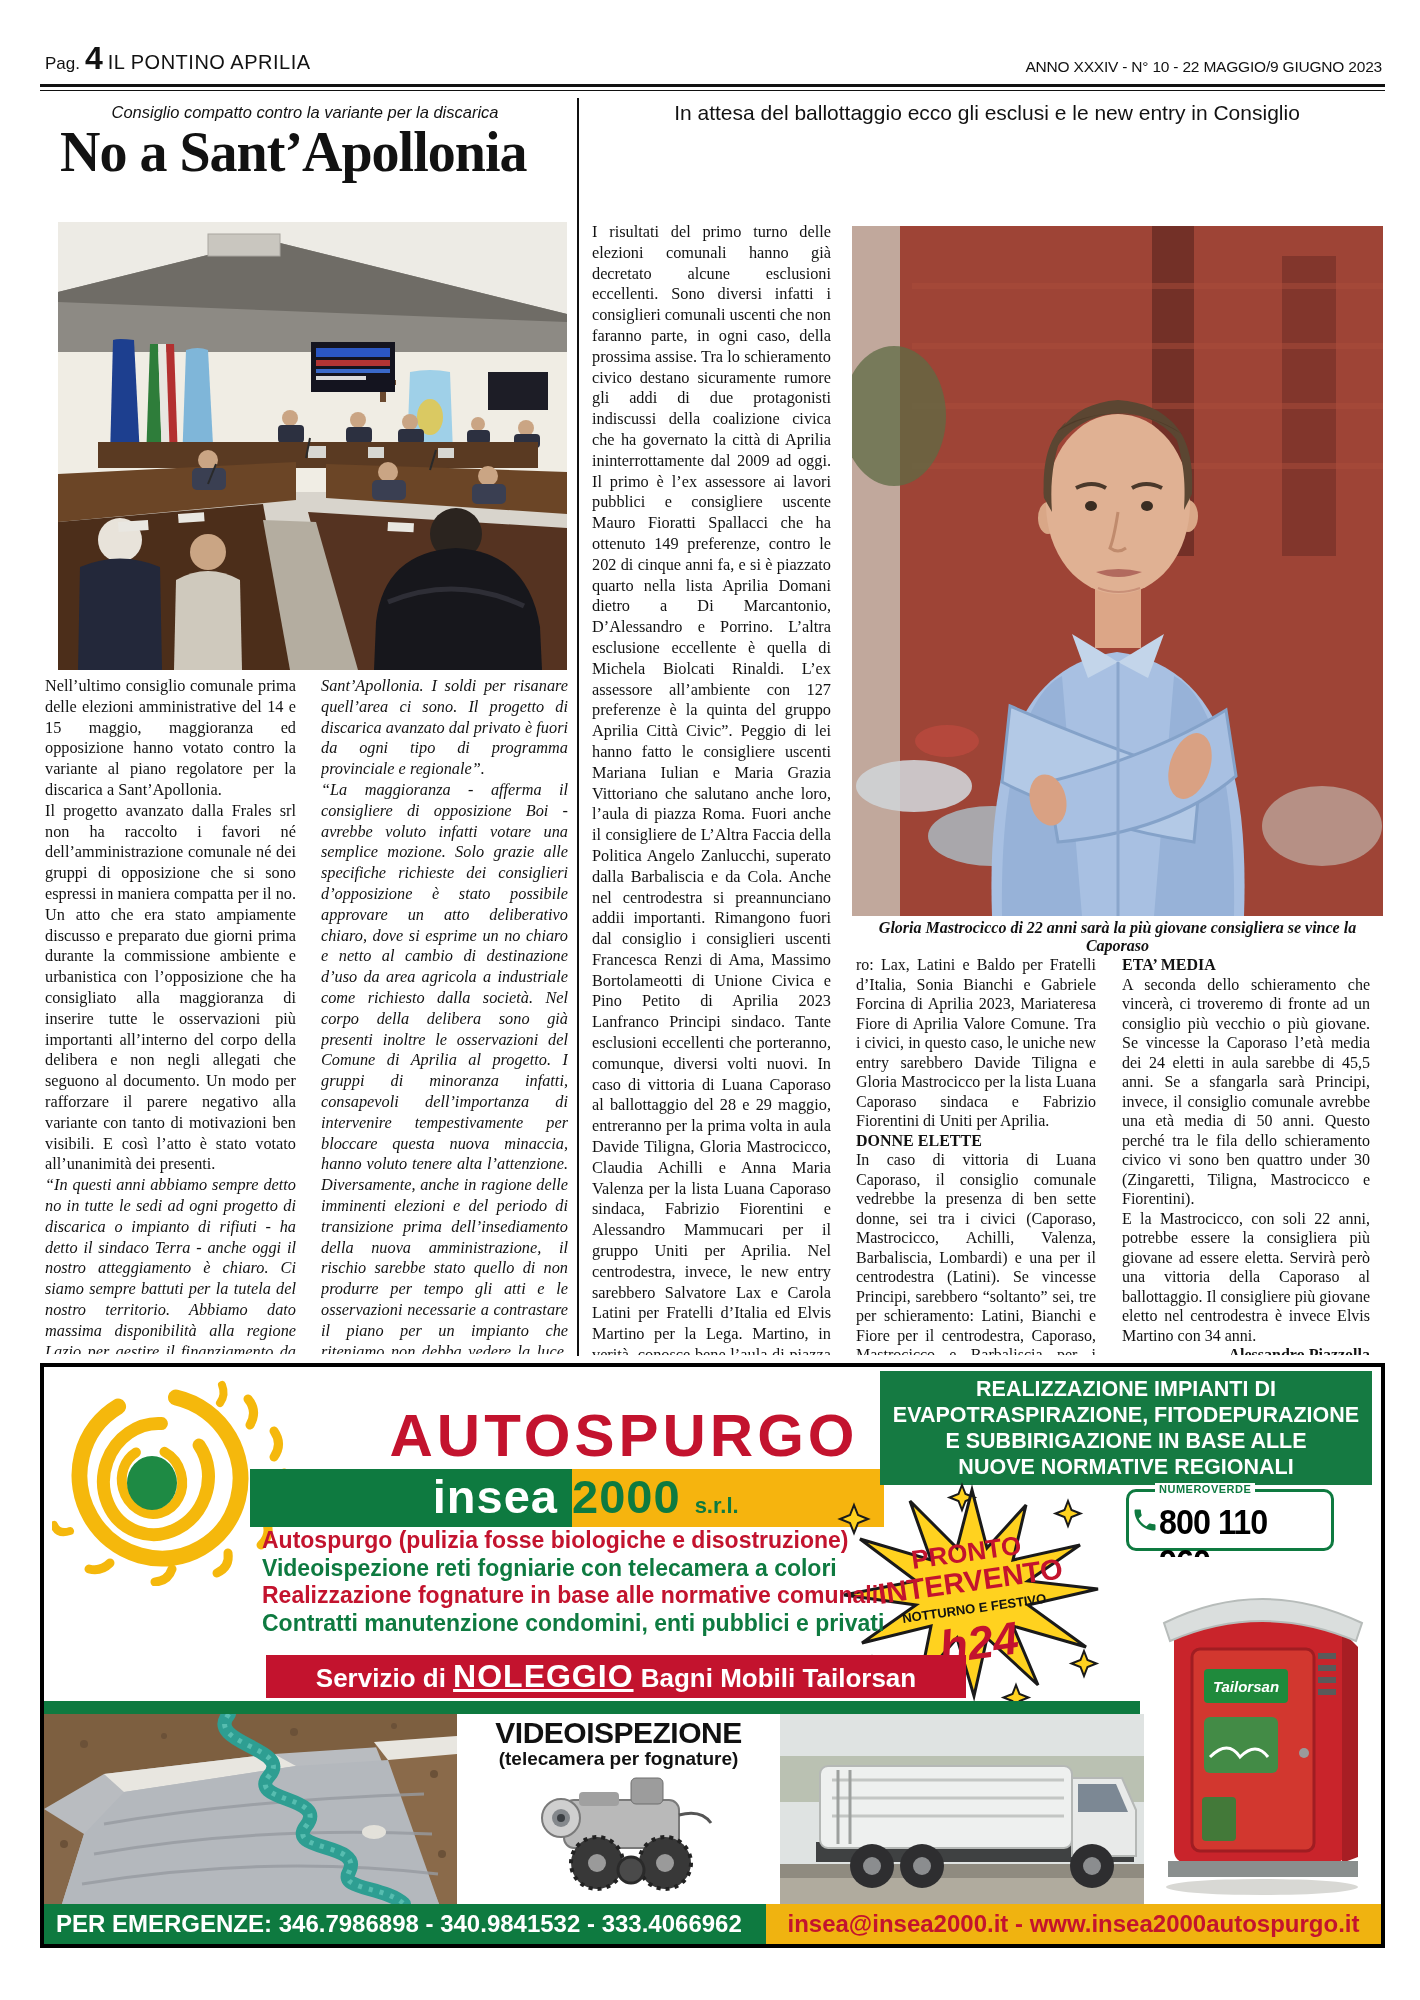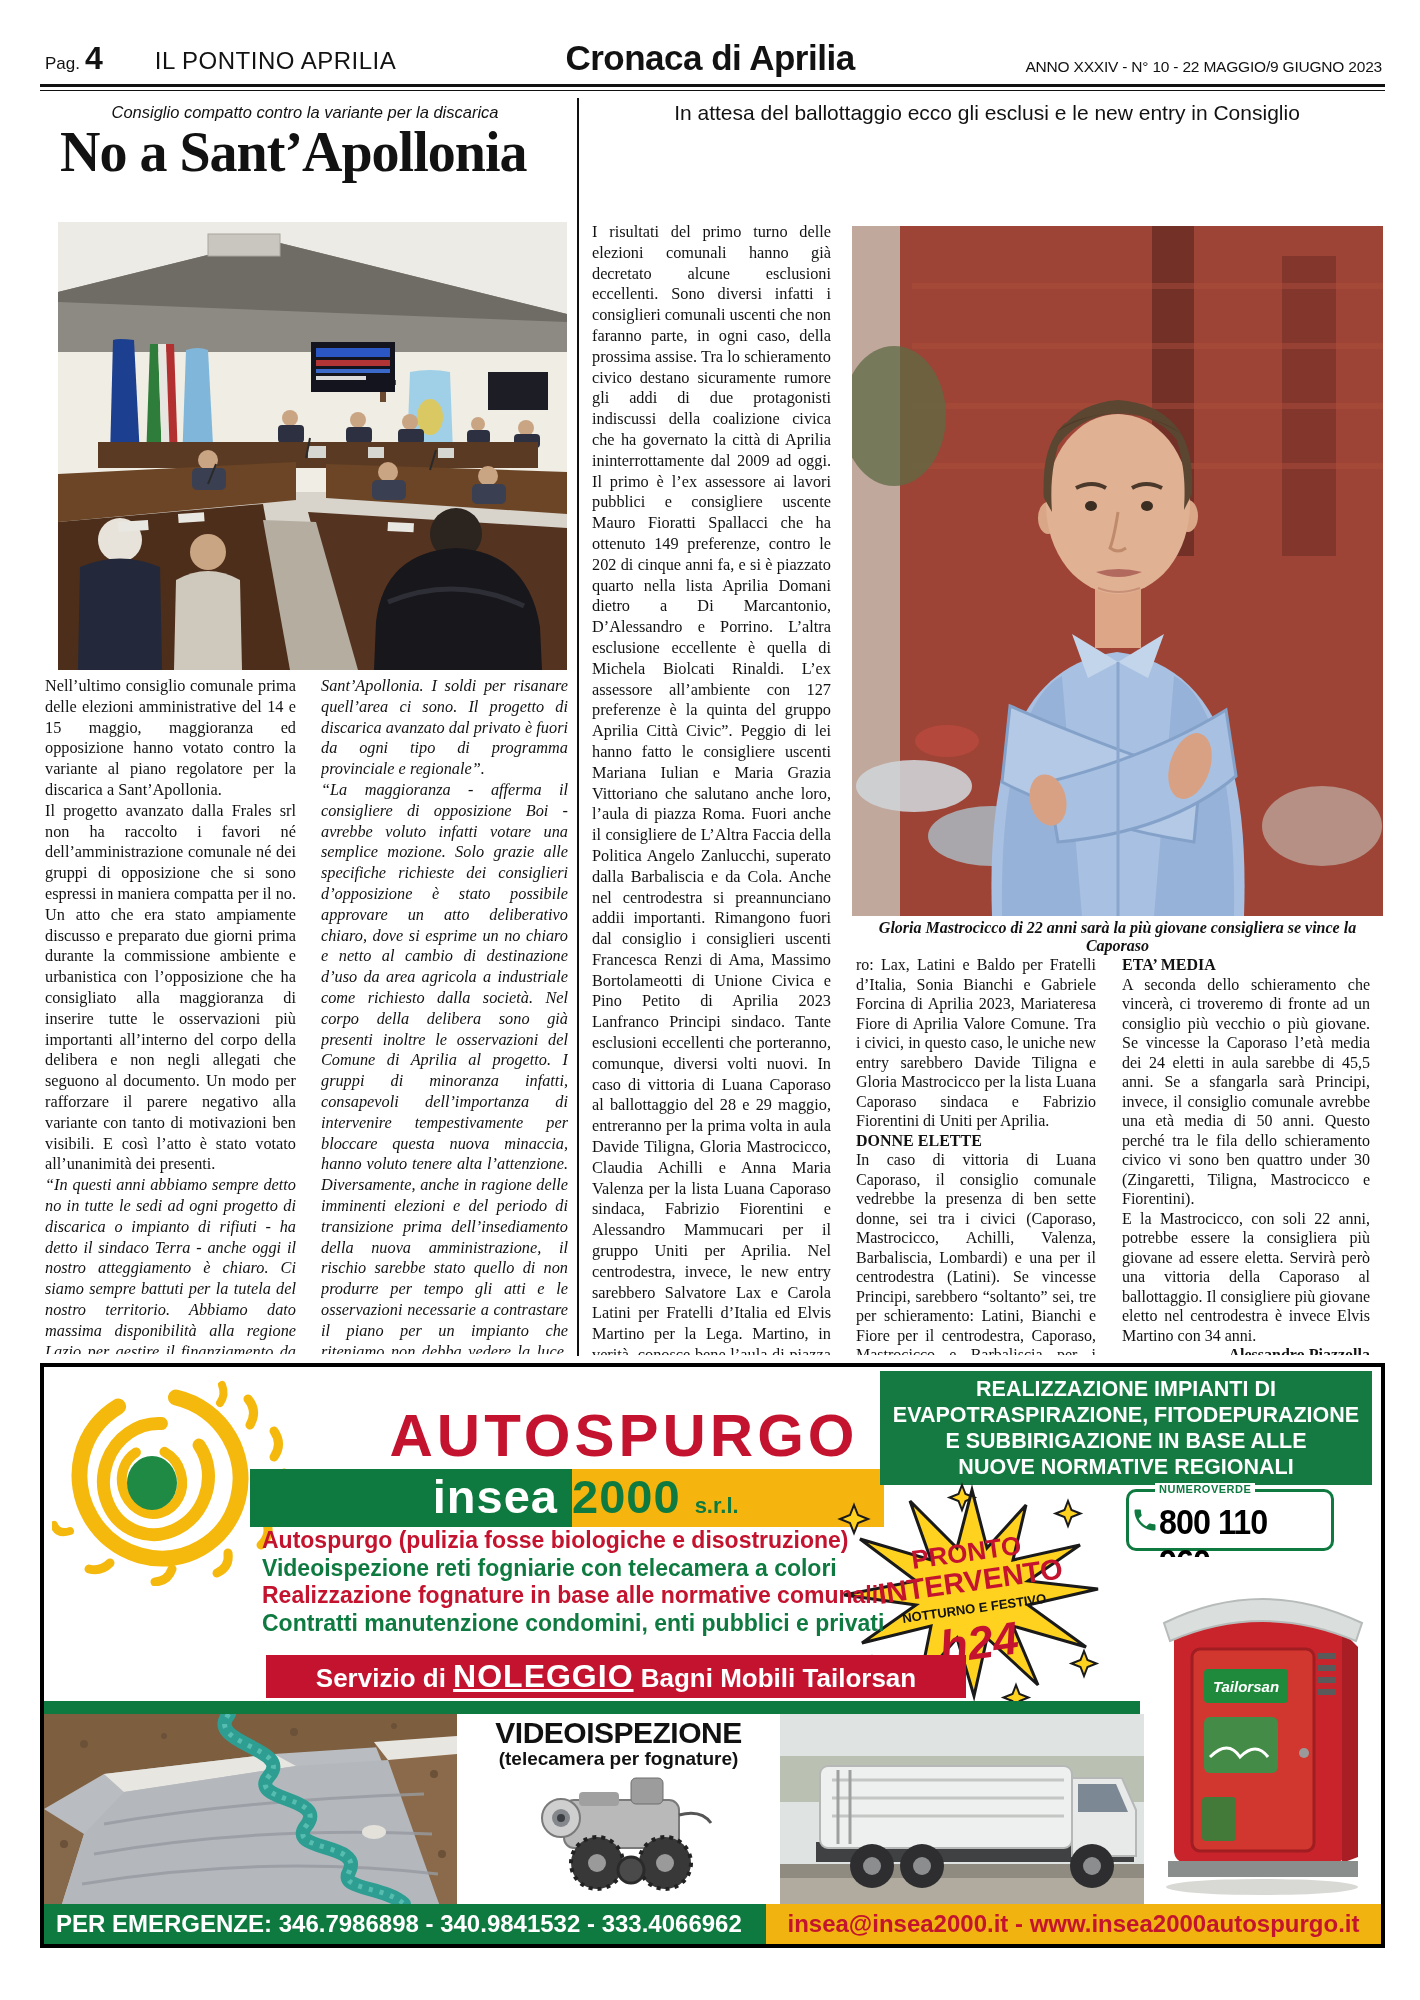--- a/index.html
+++ b/index.html
@@ -4,21 +4,21 @@
 <style>
   * { margin:0; padding:0; box-sizing:border-box; }
   body { background:#e9e9e9; font-family:"Liberation Serif", serif; color:#121212; }
   #page { position:relative; width:1420px; height:2000px; background:#fff; margin:0 auto; overflow:hidden; }
   .abs { position:absolute; }
 
   
   .hdr-left { left:45px; top:42px; display:flex; align-items:baseline; gap:5px; font-family:"Liberation Sans",sans-serif; }
   .pag-label { font-size:17px; }
   .page-num { font-size:32px; font-weight:bold; line-height:1; }
-  .masthead { font-size:24px; letter-spacing:.5px;margin-left:47px; }
+  .masthead { font-size:20px; letter-spacing:.5px; }
   .hdr-center { left:0; right:0; top:38px; text-align:center; font-family:"Liberation Sans",sans-serif; font-size:35px; font-weight:bold; letter-spacing:-.5px; }
   .hdr-right { right:38px; top:58px; font-family:"Liberation Sans",sans-serif; font-size:15.5px; letter-spacing:-.2px; }
   .rule-a { left:40px; top:84px; width:1345px; height:3px; background:#111; }
   .rule-b { left:40px; top:90px; width:1345px; height:1px; background:#111; }
   .divider-v { left:577px; top:98px; width:2px; height:1258px; background:#111; }
 
   
   .kicker-l { left:45px; top:103px; width:520px; text-align:center; font-family:"Liberation Sans",sans-serif; font-style:italic; font-size:16.5px; }
   .headline-l { left:60px; top:122px; width:520px; text-align:left; font-size:56px; font-weight:bold; letter-spacing:-1px; line-height:1.1; }
   .kicker-r { left:592px; top:101px; width:790px; text-align:center; font-family:"Liberation Sans",sans-serif; font-size:21px; }
@@ -72,21 +72,20 @@
 </head>
 <body>
 
 <div id="page">
 
   <div class="abs hdr-left">
     <span class="pag-label">Pag.</span>
     <span class="page-num">4</span>
     <span class="masthead">IL PONTINO APRILIA</span>
   </div>
-  <div class="abs hdr-center">Cronaca di Aprilia</div>
   <div class="abs hdr-right">ANNO XXXIV - N° 10 - 22 MAGGIO/9 GIUGNO 2023</div>
   <div class="abs rule-a"></div>
   <div class="abs rule-b"></div>
   <div class="abs divider-v"></div>
 
   <div class="abs kicker-l">Consiglio compatto contro la variante per la discarica</div>
   <div class="abs headline-l">No a Sant’Apollonia</div>
 
   <svg class="abs photo council" width="509" height="448" viewBox="0 0 509 448">
     <rect width="509" height="448" fill="#d8d4cc"></rect>

